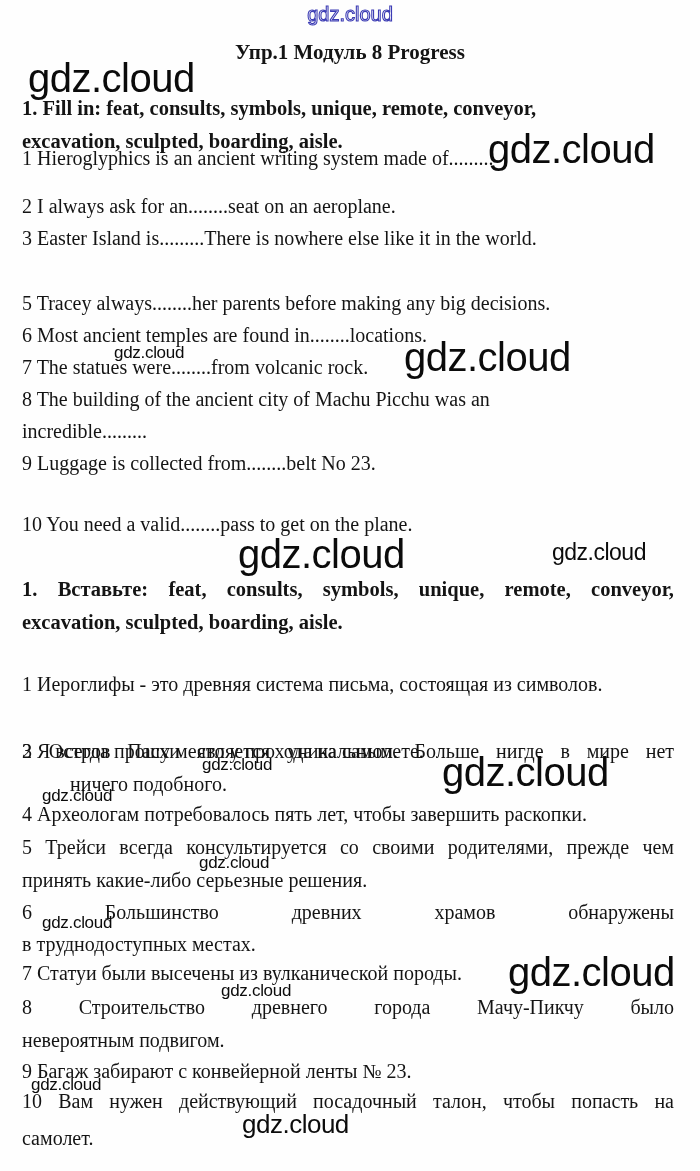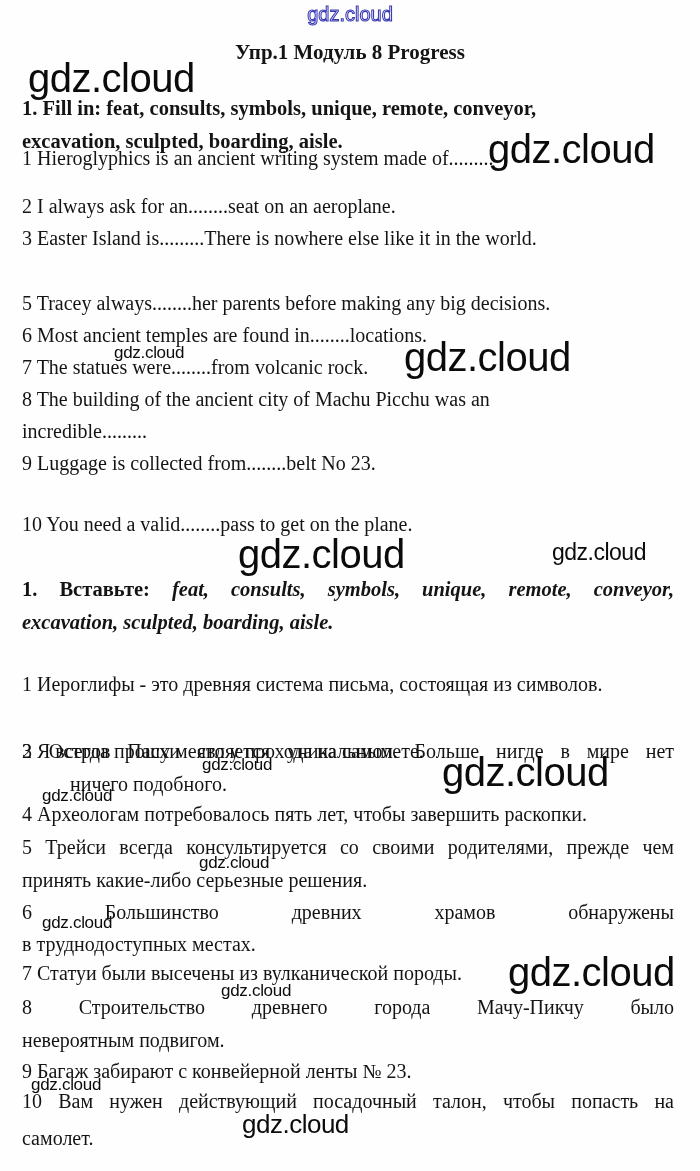--- a/index.html
+++ b/index.html
@@ -19,21 +19,21 @@
     line-height: 1.15;
     white-space: nowrap;
     z-index: 1;
   }
   .jline {
     white-space: normal;
     width: 652px;
     text-align: justify;
     text-align-last: justify;
   }
-  .ital { font-style: italic; }
+  .ital { }
   .title {
     position: absolute;
     left: 0; top: 40px;
     width: 700px;
     text-align: center;
     font-size: 21px;
     font-weight: bold;
     z-index: 1;
   }
   .instr { font-size: 20.5px; font-weight: bold; }

